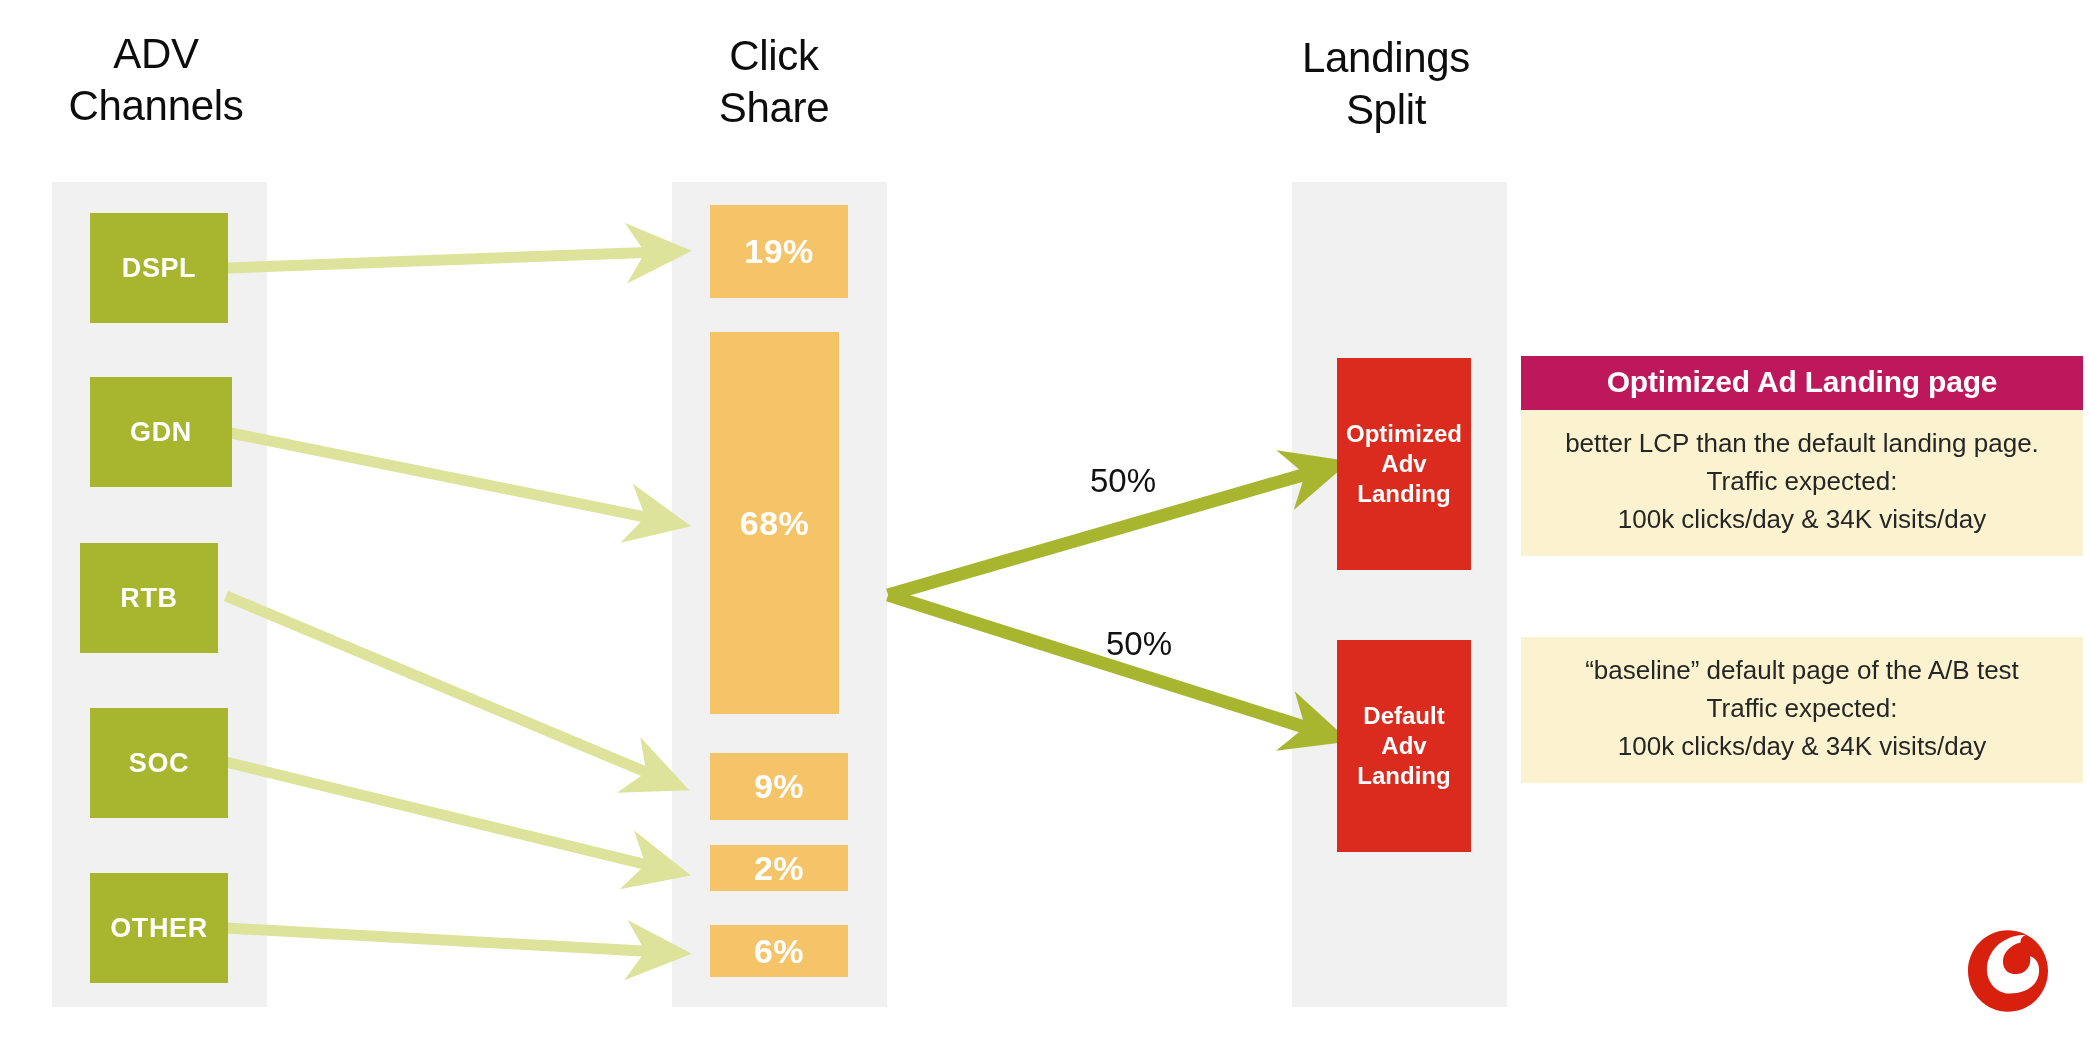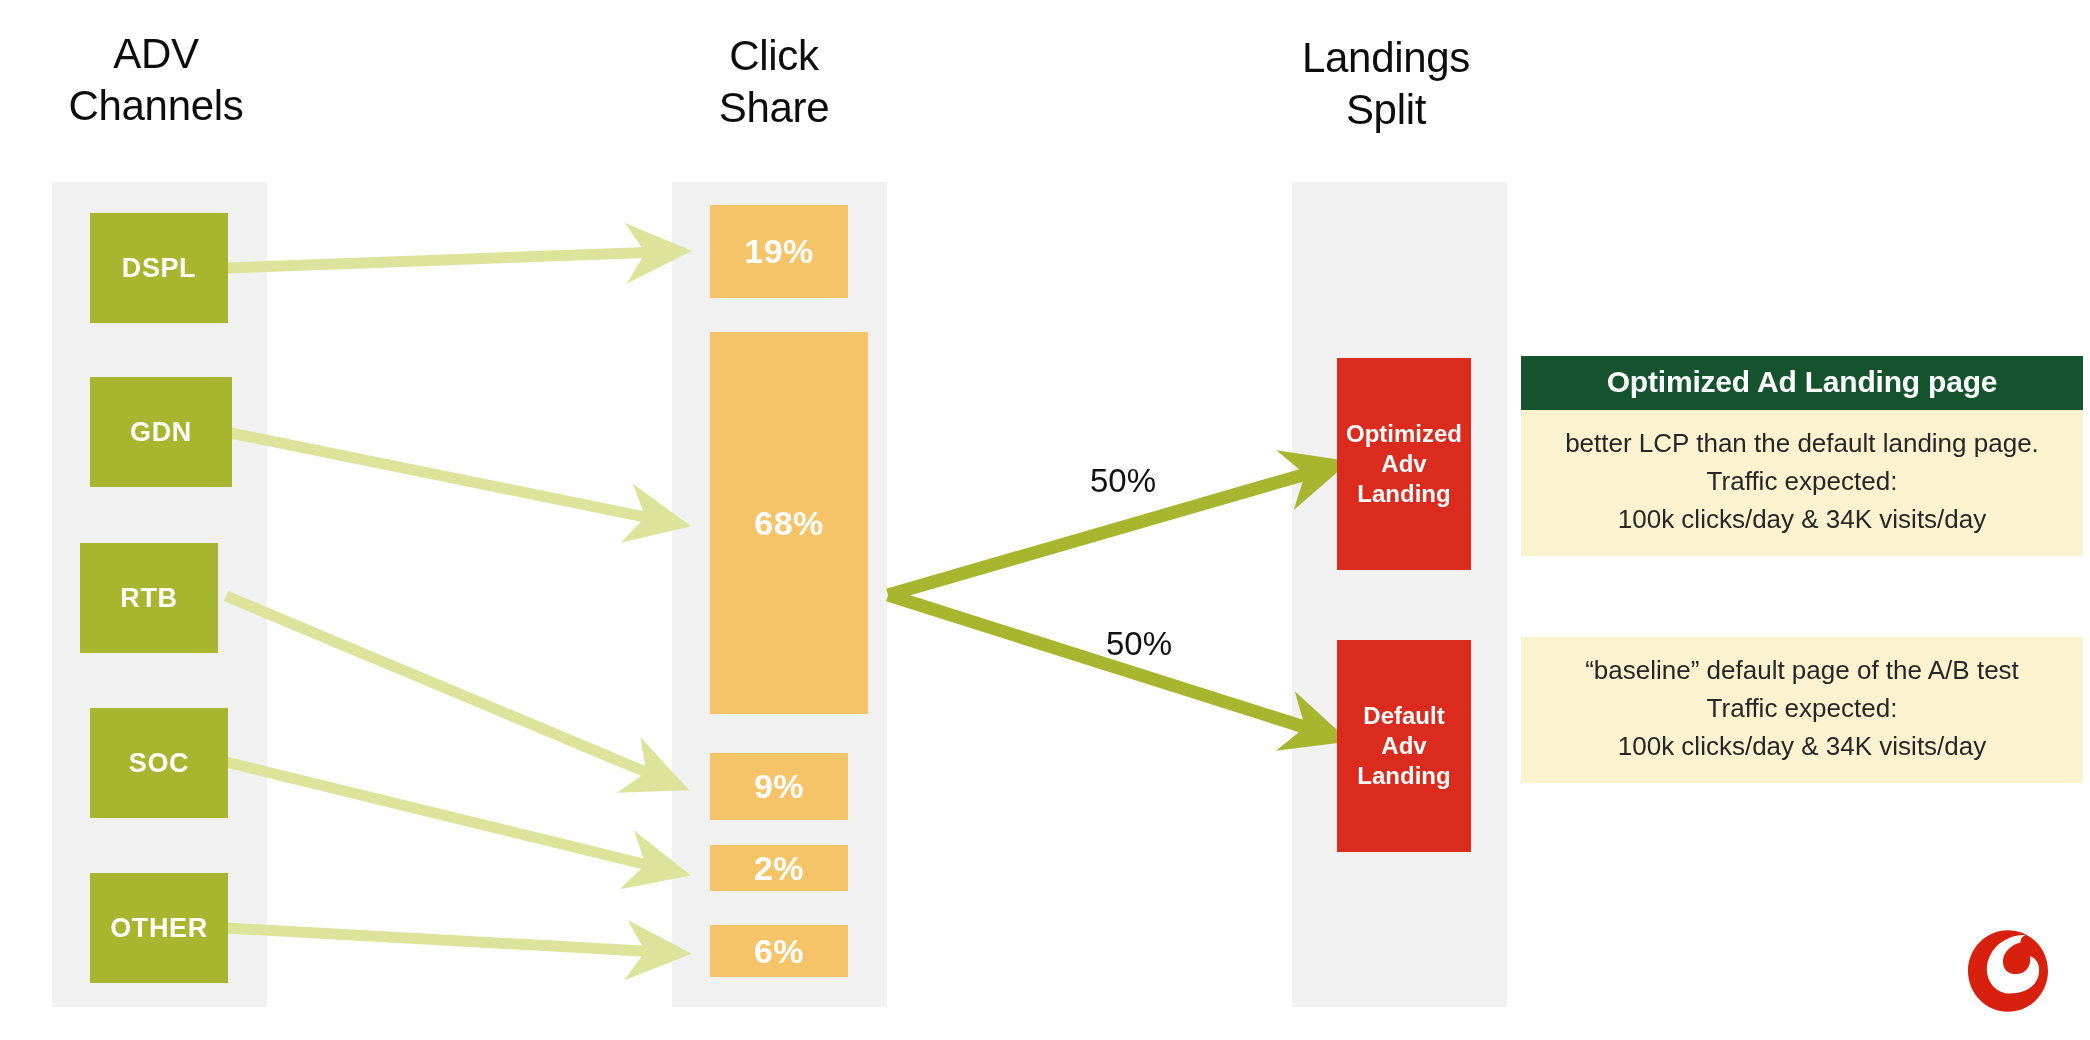--- a/index.html
+++ b/index.html
@@ -88,21 +88,21 @@
     white-space: pre-line;
   }
 
   
   .info-card {
     position: absolute;
     width: 562px;
     background: #fbf3cf;
   }
   .info-head {
-    background: #14532d;
+    background: #be185d;
     color: #ffffff;
     font-size: 30px;
     font-weight: bold;
     text-align: center;
     padding: 9px 0 11px 0;
     letter-spacing: -0.2px;
   }
   .info-body {
     color: #262626;
     font-size: 26px;
@@ -194,21 +194,21 @@
   <div class="chan-box" style="left:90px;  top:708px; width:138px; height:110px;">
       <span>SOC</span>
     </div>
   <div class="chan-box" style="left:90px;  top:873px; width:138px; height:110px;">
       <span>OTHER</span>
     </div>
 
   <div class="share-box" style="left:710px; top:205px; width:138px; height:93px;">
       <span>19%</span>
     </div>
-  <div class="share-box" style="left:710px; top:332px; width:158px; height:382px;">
+  <div class="share-box" style="left:710px; top:332px; width:129px; height:382px;">
       <span>68%</span>
     </div>
   <div class="share-box" style="left:710px; top:753px; width:138px; height:67px;">
       <span>9%</span>
     </div>
   <div class="share-box" style="left:710px; top:845px; width:138px; height:46px;">
       <span>2%</span>
     </div>
   <div class="share-box" style="left:710px; top:925px; width:138px; height:52px;">
       <span>6%</span>

